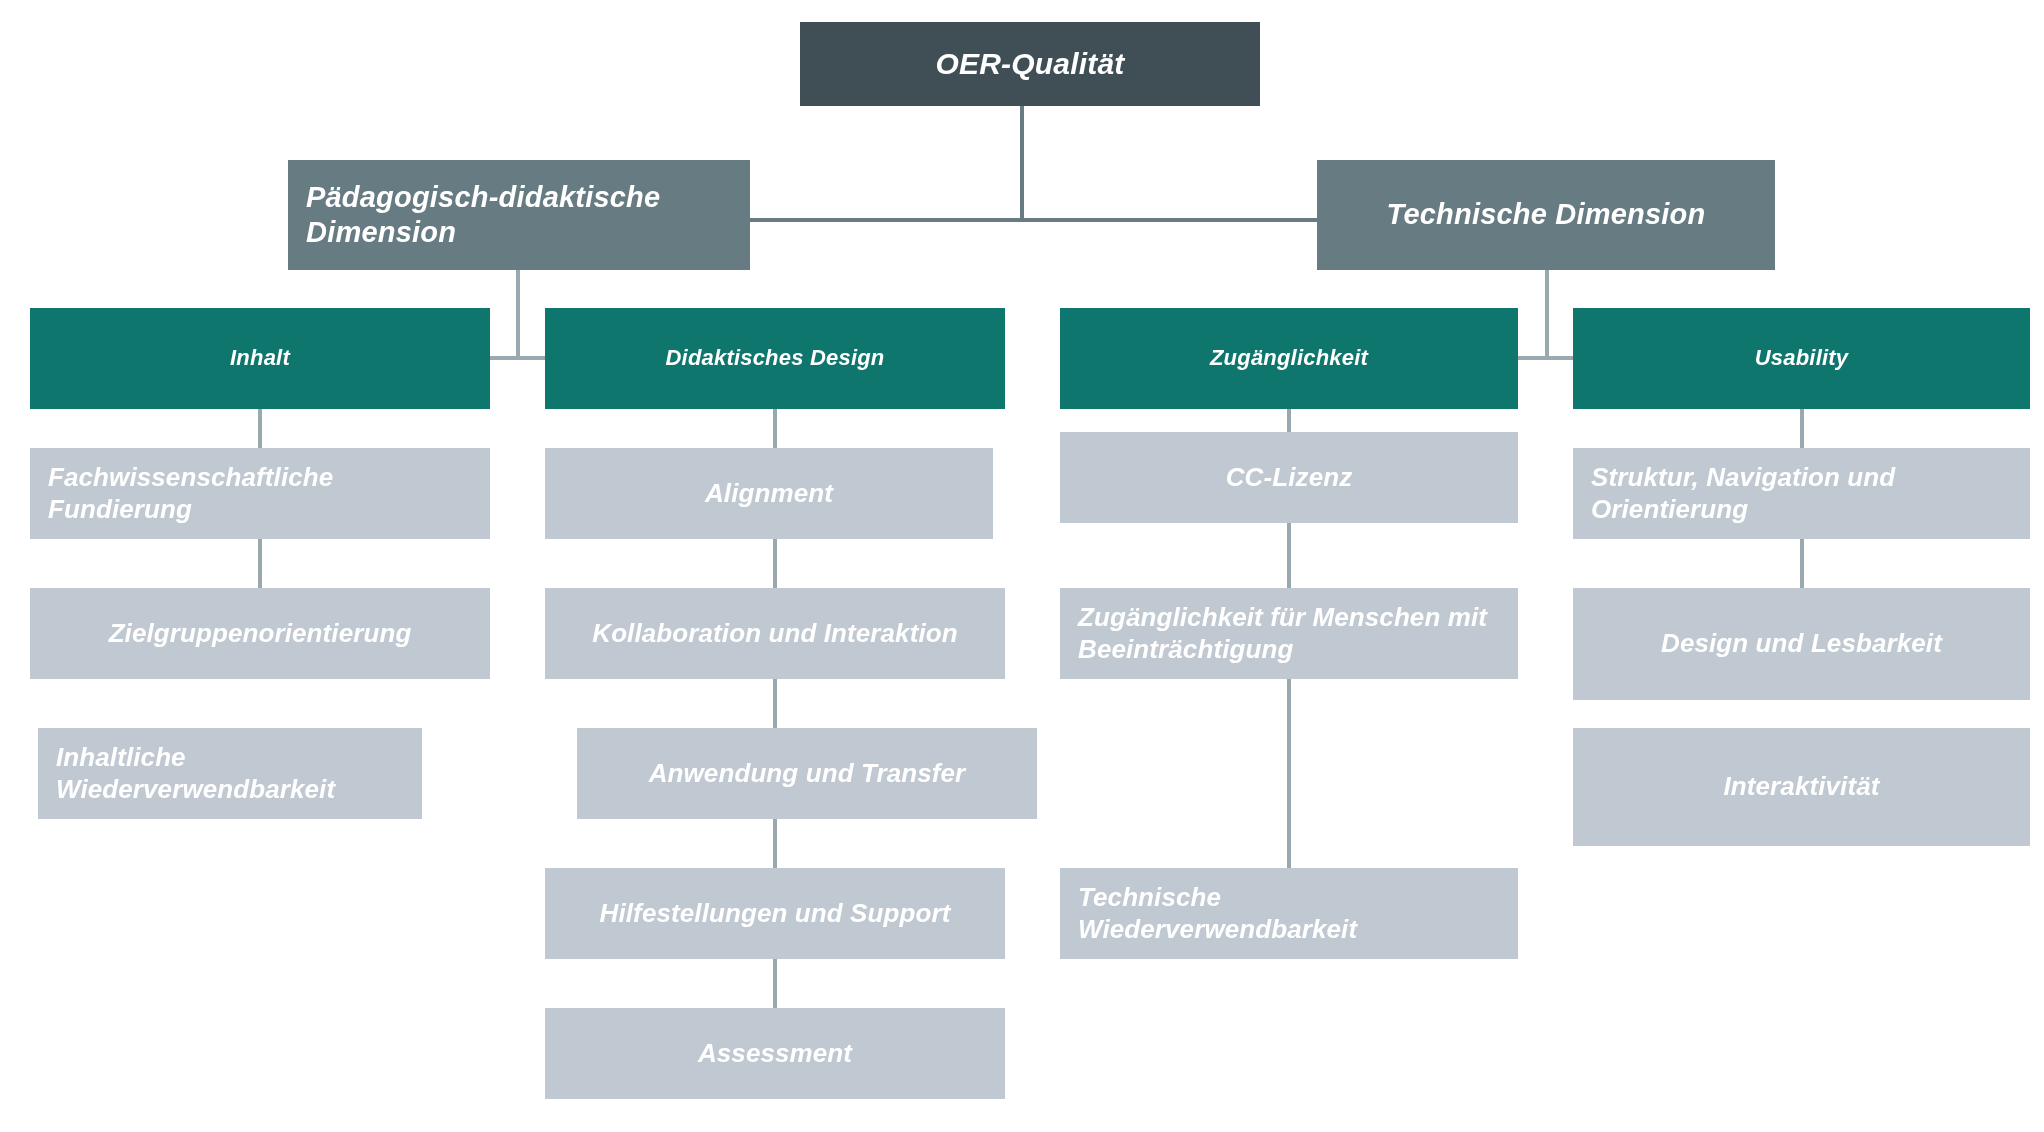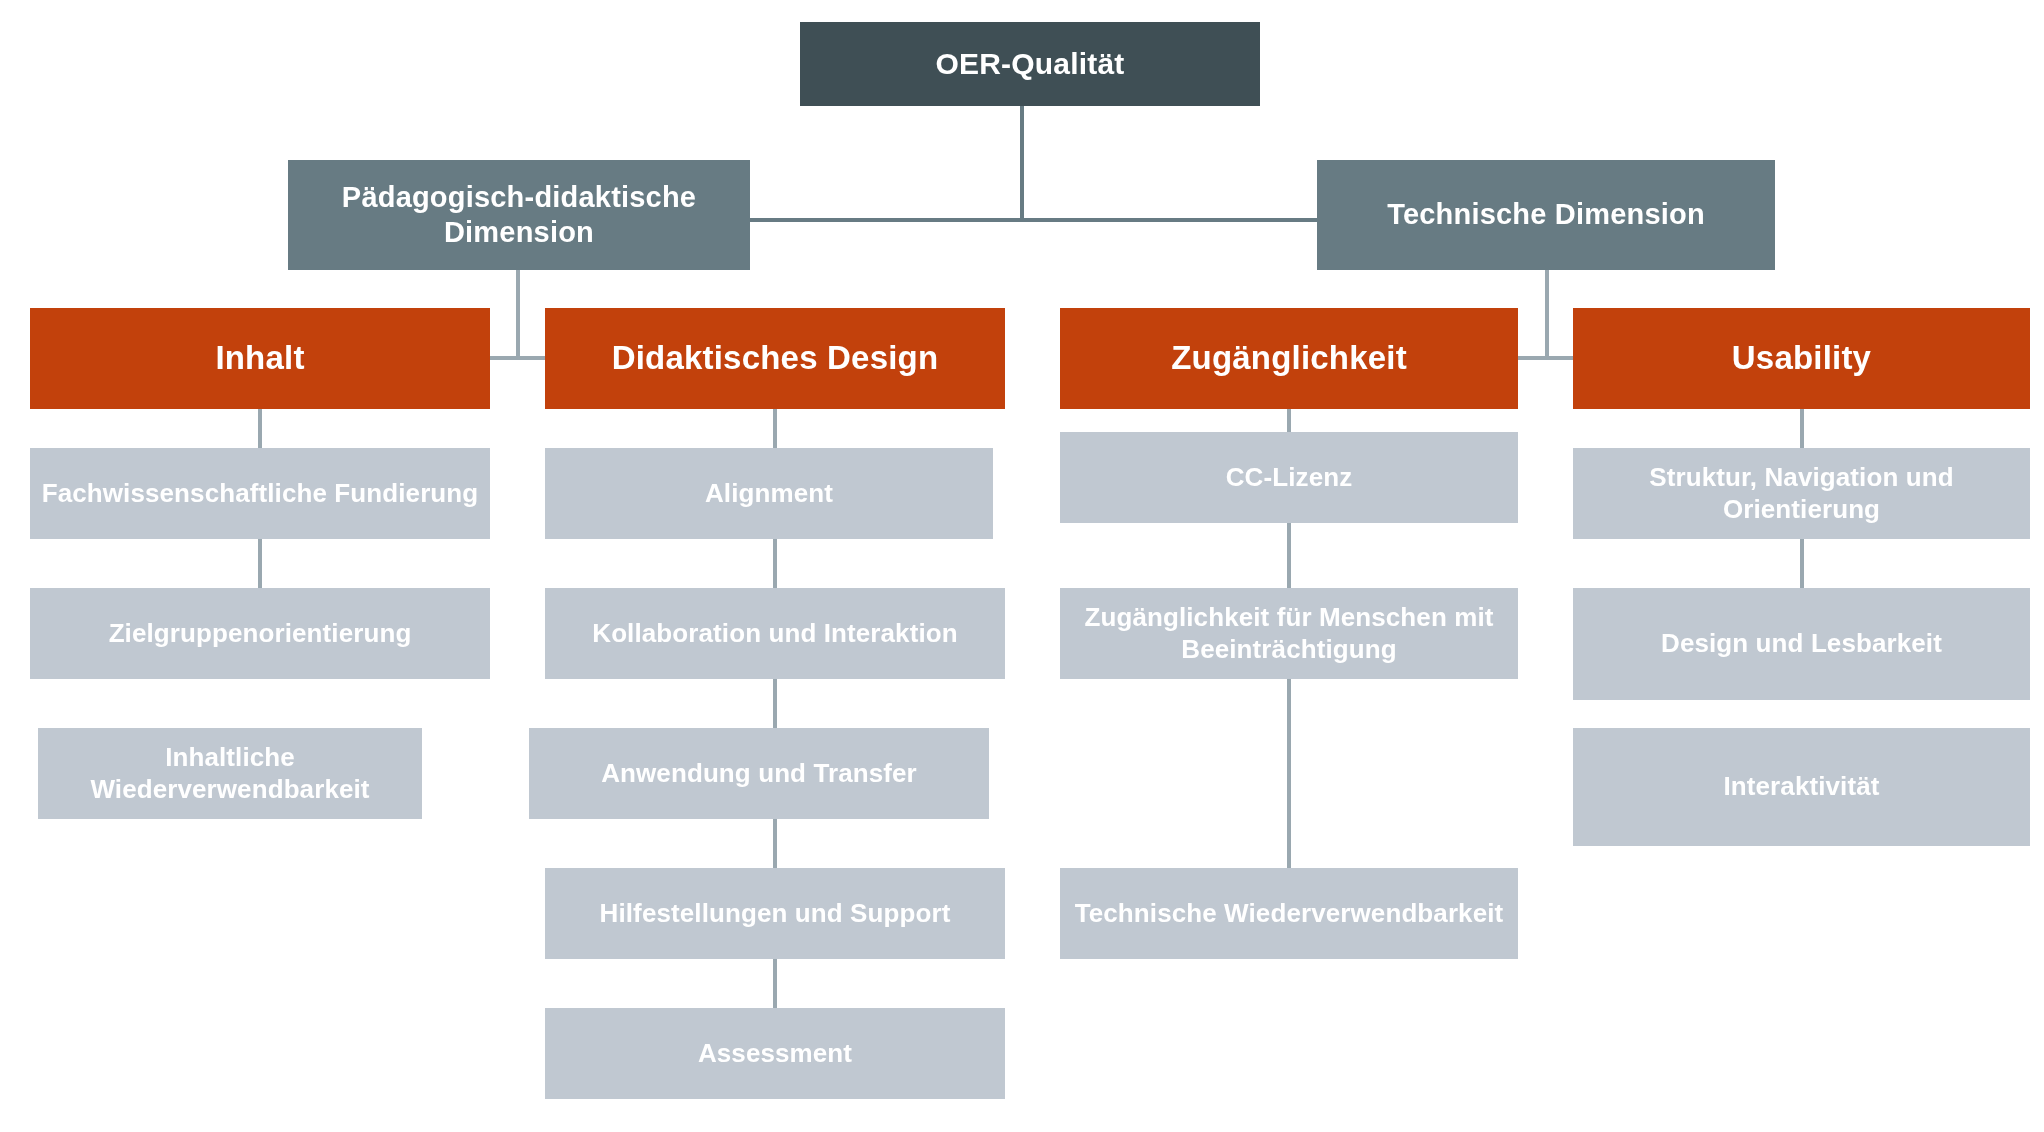--- a/index.html
+++ b/index.html
@@ -13,41 +13,42 @@
     height: 1132px;
     background: #ffffff;
     overflow: hidden;
     font-family: "Liberation Sans", "DejaVu Sans", sans-serif;
   }
   .node {
     position: absolute;
     display: flex;
     align-items: center;
     justify-content: center;
-    text-align: center;
+    text-align: left;
     color: #ffffff;
     font-weight: bold;
     line-height: 1.22;
     box-sizing: border-box;
-    padding: 4px 3px;
+    padding: 4px 18px;
     z-index: 3;
+    font-style: italic;
   }
   .lvl-root {
     background: #3f4f55;
     font-size: 30px;
     letter-spacing: 0.2px;
   }
   .lvl-dim {
     background: #677b83;
     font-size: 29px;
     letter-spacing: 0.2px;
   }
   .lvl-cat {
-    background: #c2410c;
-    font-size: 33px;
+    background: #0f766e;
+    font-size: 22px;
     letter-spacing: 0.2px;
   }
   .lvl-leaf {
     background: #c0c8d1;
     font-size: 26px;
     letter-spacing: 0.1px;
   }
   .conn {
     position: absolute;
     background: #9aa8b0;
@@ -88,21 +89,21 @@
   <div class="node lvl-cat" style="left:545px; top:308px; width:460px; height:101px;">Didaktisches Design</div>
   <div class="node lvl-cat" style="left:1060px; top:308px; width:458px; height:101px;">Zugänglichkeit</div>
   <div class="node lvl-cat" style="left:1573px; top:308px; width:457px; height:101px;">Usability</div>
 
   <div class="node lvl-leaf" style="left:30px; top:448px; width:460px; height:91px;">Fachwissenschaftliche Fundierung</div>
   <div class="node lvl-leaf" style="left:30px; top:588px; width:460px; height:91px;">Zielgruppenorientierung</div>
   <div class="node lvl-leaf" style="left:38px; top:728px; width:384px; height:91px;">Inhaltliche Wiederverwendbarkeit</div>
 
   <div class="node lvl-leaf" style="left:545px; top:448px; width:448px; height:91px;">Alignment</div>
   <div class="node lvl-leaf" style="left:545px; top:588px; width:460px; height:91px;">Kollaboration und Interaktion</div>
-  <div class="node lvl-leaf" style="left:529px; top:728px; width:460px; height:91px;">Anwendung und Transfer</div>
+  <div class="node lvl-leaf" style="left:577px; top:728px; width:460px; height:91px;">Anwendung und Transfer</div>
   <div class="node lvl-leaf" style="left:545px; top:868px; width:460px; height:91px;">Hilfestellungen und Support</div>
   <div class="node lvl-leaf" style="left:545px; top:1008px; width:460px; height:91px;">Assessment</div>
 
   <div class="node lvl-leaf" style="left:1060px; top:432px; width:458px; height:91px;">CC-Lizenz</div>
   <div class="node lvl-leaf" style="left:1060px; top:588px; width:458px; height:91px;">Zugänglichkeit für Menschen mit Beeinträchtigung</div>
   <div class="node lvl-leaf" style="left:1060px; top:868px; width:458px; height:91px;">Technische Wiederverwendbarkeit</div>
 
   <div class="node lvl-leaf" style="left:1573px; top:448px; width:457px; height:91px;">Struktur, Navigation und Orientierung</div>
   <div class="node lvl-leaf" style="left:1573px; top:588px; width:457px; height:112px;">Design und Lesbarkeit</div>
   <div class="node lvl-leaf" style="left:1573px; top:728px; width:457px; height:118px;">Interaktivität</div>

